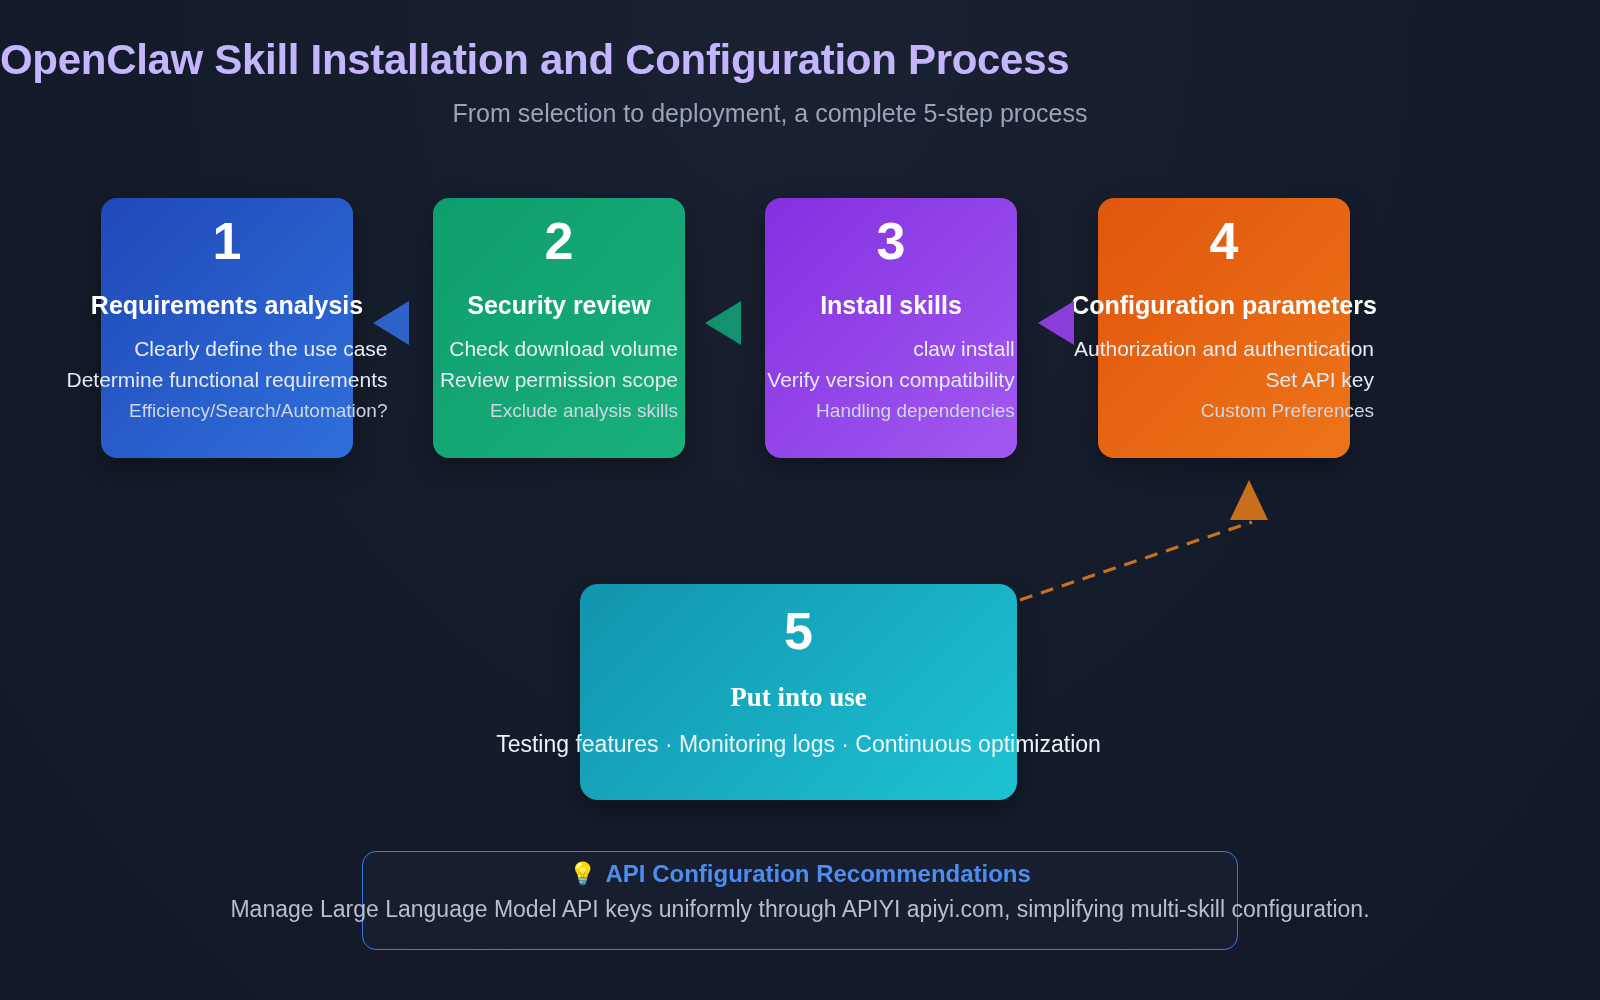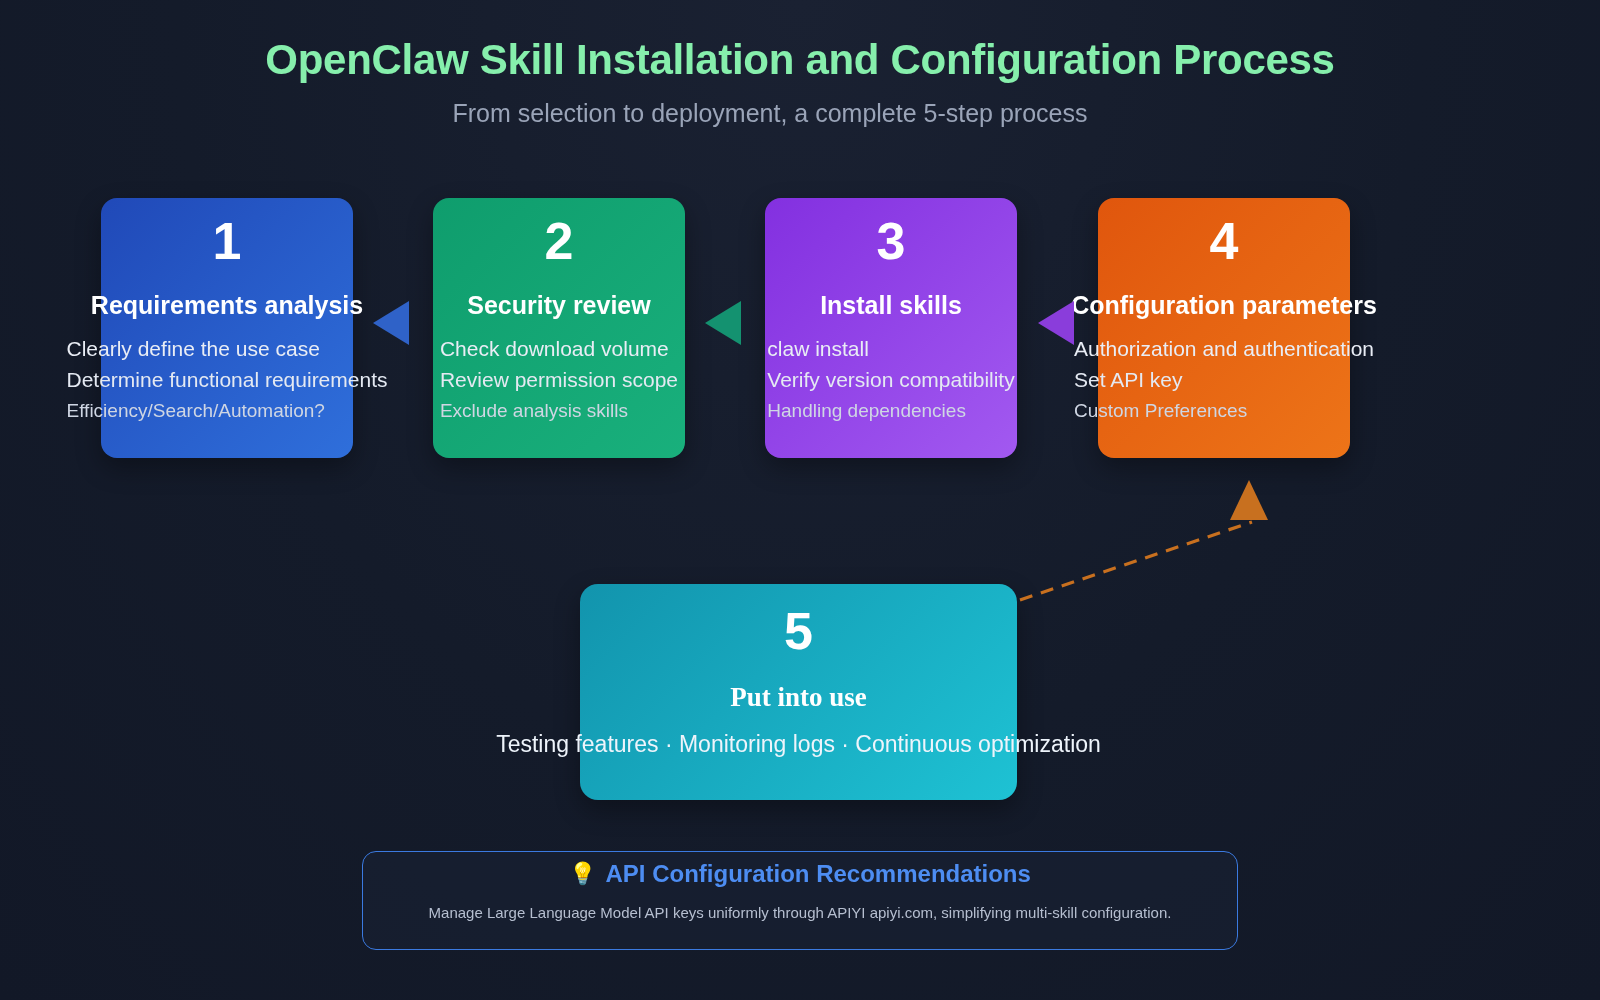--- a/index.html
+++ b/index.html
@@ -15,24 +15,23 @@
     font-family: "Liberation Sans", sans-serif;
     background: radial-gradient(ellipse at 50% 0%, #1a2132 0%, #141b2a 55%, #121827 100%);
   }
 
   
   #page-title {
     position: absolute;
     top: 36px;
     left: 0;
     width: 1600px;
-    text-align: center;
     font-size: 42px;
     font-weight: bold;
-    color: #86efac;
+    color: #c4b5fd;
     letter-spacing: -0.3px;
     white-space: nowrap;
   }
   #page-subtitle {
     position: absolute;
     top: 99px;
     left: 0;
     width: 1540px;
     text-align: center;
     font-size: 25px;
@@ -66,21 +65,21 @@
     font-size: 25px;
     font-weight: bold;
     color: #ffffff;
     white-space: nowrap;
   }
   .step-lines {
     position: absolute;
     top: 135px;
     left: 50%;
     transform: translateX(-50%);
-    text-align: left;
+    text-align: right;
     white-space: nowrap;
   }
   .step-lines .l1 {
     font-size: 21px;
     color: #e9edf5;
     line-height: 31px;
     white-space: nowrap;
   }
   .step-lines .l2 {
     font-size: 21px;
@@ -161,24 +160,24 @@
     display: flex;
     align-items: center;
     gap: 9px;
   }
   #api-callout-bulb {
     font-size: 22px;
     line-height: 1;
   }
   #api-callout-body {
     position: absolute;
-    top: 52px;
-    left: 50%;
-    transform: translateX(-50%);
-    font-size: 15px;
+    top: 44px;
+    left: 50%;
+    transform: translateX(-50%);
+    font-size: 23px;
     color: #b6bfd0;
     white-space: nowrap;
   }
 </style>
 </head>
 <body>
 
 <div id="page-title">OpenClaw Skill Installation and Configuration Process</div>
 <div id="page-subtitle">From selection to deployment, a complete 5-step process</div>
 

